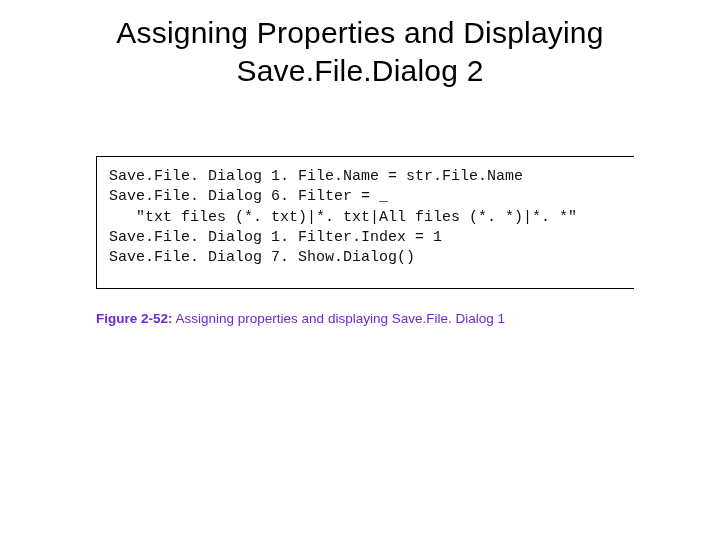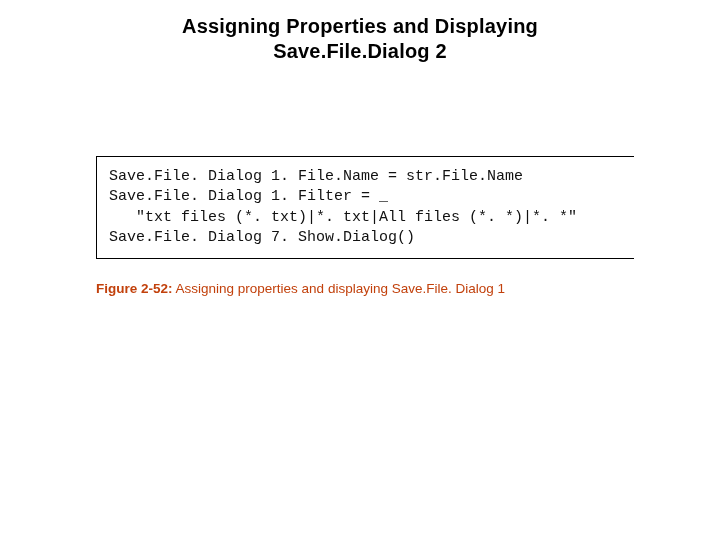--- a/index.html
+++ b/index.html
@@ -10,69 +10,70 @@
     body {
       width: 720px;
       height: 540px;
       background: #ffffff;
       font-family: Arial, Helvetica, sans-serif;
       color: #000000;
       position: relative;
     }
     .title {
       text-align: center;
-      font-weight: bold;
-      font-size: 20px;
+      font-weight: normal;
+      font-size: 30px;
       line-height: 1.25;
       padding-top: 14px;
       padding-left: 30px;
       padding-right: 30px;
       letter-spacing: 0.2px;
     }
     .figure-wrap {
       position: absolute;
       top: 156px;
       left: 96px;
       width: 538px;
     }
     .code-box {
       border-top: 1px solid #000;
       border-left: 1px solid #000;
       border-bottom: 1px solid #000;
-      padding: 10px 0 10px 12px;
+      padding: 10px 0 20px 12px;
       background: #ffffff;
     }
     .code-line {
       font-family: "Courier New", Courier, monospace;
       font-size: 15px;
       line-height: 1.35;
       white-space: pre;
       color: #111;
     }
     .figure-caption {
       margin-top: 22px;
       font-family: Arial, Helvetica, sans-serif;
       font-size: 13.5px;
-      color: #c2410c;
+      color: #6d28d9;
     }
     .figure-caption .label {
       font-weight: bold;
     }
   </style>
 </head>
 <body>
 
 <div class="title">
   <div>Assigning Properties and Displaying</div>
   <div>Save.File.Dialog 2</div>
 </div>
 
 <div class="figure-wrap">
   <div class="code-box">
     <div class="code-line">Save.File. Dialog 1. File.Name = str.File.Name</div>
-    <div class="code-line">Save.File. Dialog 1. Filter = _</div>
+    <div class="code-line">Save.File. Dialog 6. Filter = _</div>
     <div class="code-line">   "txt files (*. txt)|*. txt|All files (*. *)|*. *"</div>
+    <div class="code-line">Save.File. Dialog 1. Filter.Index = 1</div>
     <div class="code-line">Save.File. Dialog 7. Show.Dialog()</div>
   </div>
   <div class="figure-caption">
     <span class="label">Figure 2-52:</span><span> Assigning properties and displaying Save.File. Dialog 1</span>
   </div>
 </div>
 
 </body></html>

